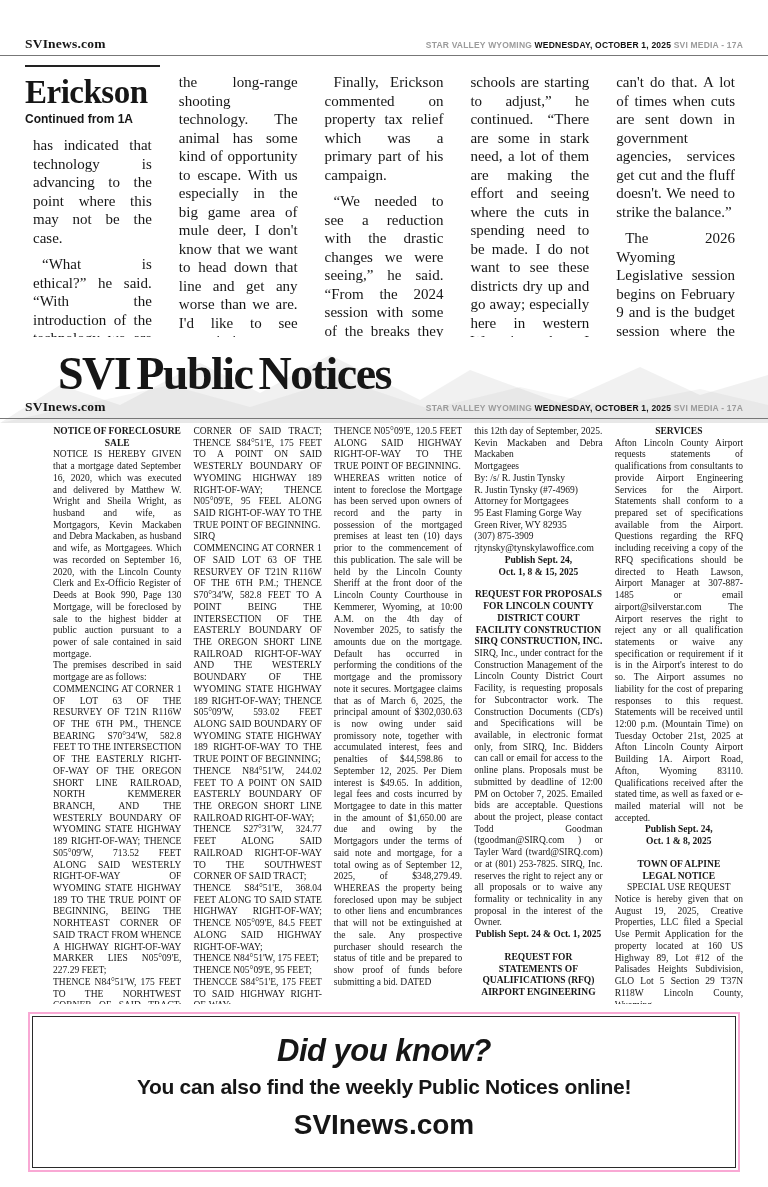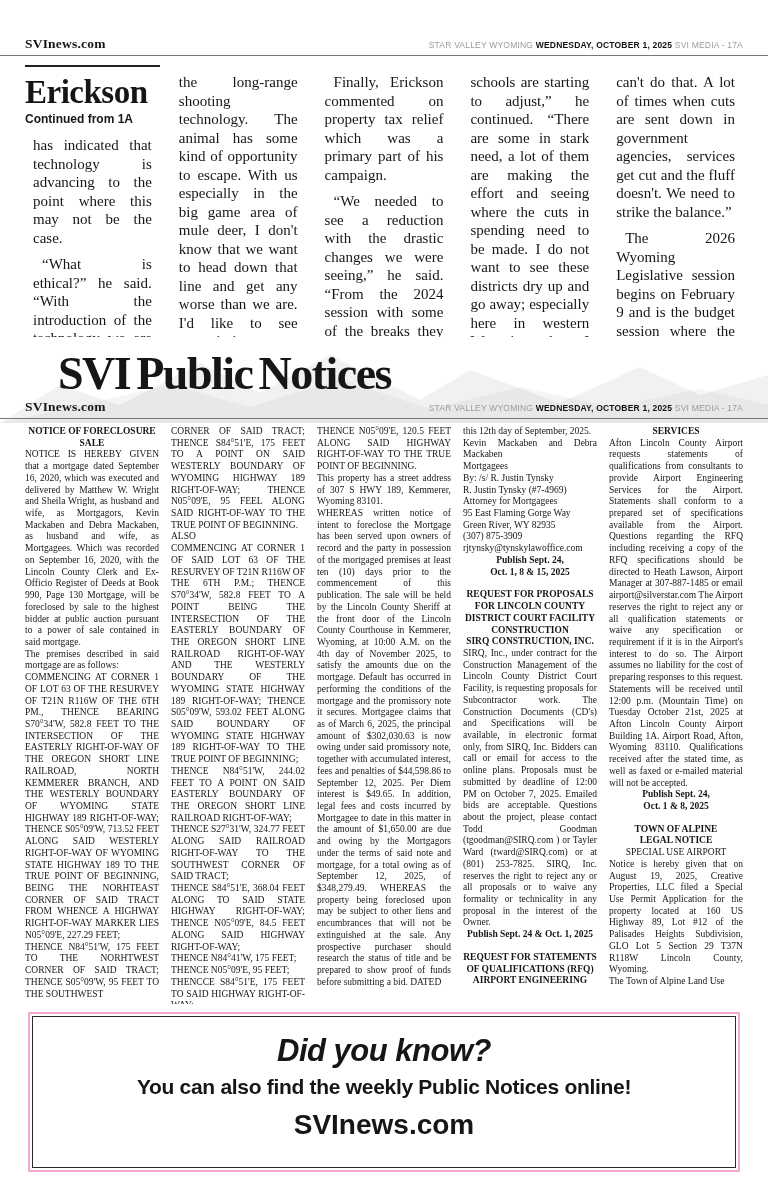--- a/index.html
+++ b/index.html
@@ -5,42 +5,42 @@
   html,body{margin:0;padding:0;background:#ffffff;}
   body{width:768px;height:1187px;overflow:hidden;position:relative;
        font-family:"Liberation Serif","DejaVu Serif",serif;color:#161616;}
   .pad{padding-left:25px;padding-right:25px;}
 
   
   .masthead{display:flex;justify-content:space-between;align-items:baseline;
             border-bottom:1px solid #777;padding-bottom:3px;}
   .masthead .site{font-weight:bold;font-size:13.5px;letter-spacing:.2px;}
   .dateline{font-family:"Liberation Sans",sans-serif;font-size:8.5px;letter-spacing:.2px;}
-  .dateline .muted{color:#9b9b9b;font-weight:normal;}
+  .dateline .muted{color:#9b9b9b;font-weight:bold;}
   .dateline .strong{color:#111;font-weight:bold;}
   #top-masthead{margin-top:36px;}
 
   
   .article{display:flex;gap:11px;height:272px;overflow:hidden;margin-top:9px;}
   .acol{flex:1 1 0;overflow:hidden;}
   .cont-rule{border-top:2px solid #222;margin-bottom:7px;width:100%;}
   h1.headline{font-size:33px;margin:2px 0 0 0;font-weight:bold;letter-spacing:-.5px;}
   .kicker{font-family:"Liberation Sans",sans-serif;font-weight:bold;font-size:12px;margin:1px 0 10px 0;}
   .apara{font-size:15px;line-height:1.235;text-align:justify;margin:8px;}
   .apara.ind{text-indent:9px;}
 
   
   .banner{position:relative;margin-top:14px;}
   .banner svg{position:absolute;left:0;top:-6px;width:768px;height:78px;}
   .banner-title{position:relative;font-size:46px;font-weight:900;letter-spacing:-1.5px;
                 word-spacing:-4px;margin-left:58px;line-height:1.0;}
   .banner .masthead{position:relative;margin-top:2px;}
 
   
-  .notices{display:flex;gap:12px;height:578px;overflow:hidden;margin-top:7px;}
+  .notices{display:flex;gap:12px;height:578px;overflow:hidden;margin-top:7px;margin-left:28px;}
   .ncol{flex:1 1 0;overflow:hidden;}
   .nb{font-size:9.5px;line-height:1.235;margin:0;}
   .nb.heading{font-weight:bold;text-align:center;white-space:pre-line;}
   .nb.subheading{text-align:center;}
   .nb.body{text-align:justify;}
   .nb.publish{font-weight:bold;text-align:center;white-space:pre-line;}
   .nb.publishc{font-weight:bold;text-align:center;}
   .nb.gap{height:11px;}
 
   
@@ -121,32 +121,31 @@
   <section class="notices pad">
     <div class="ncol">
         <div class="nb heading">NOTICE OF FORECLOSURE SALE</div>
         <div class="nb body">NOTICE IS HEREBY GIVEN that a mortgage dated September 16, 2020, which was  executed and delivered by Matthew W. Wright and Sheila Wright, as husband and wife, as  Mortgagors, Kevin Mackaben and Debra Mackaben, as husband and wife, as Mortgagees. Which was recorded on September 16, 2020, with the Lincoln County Clerk and Ex-Officio Register of Deeds at Book 990, Page 130 Mortgage, will be foreclosed by sale to the highest bidder at public auction pursuant to a power of sale contained in said mortgage.</div>
         <div class="nb body">The premises described in said mortgage are as follows:</div>
         <div class="nb body">COMMENCING AT CORNER 1 OF LOT 63 OF THE RESURVEY OF T21N R116W OF THE 6TH PM., THENCE BEARING S70°34'W, 582.8 FEET TO THE INTERSECTION OF THE EASTERLY RIGHT-OF-WAY OF THE OREGON SHORT LINE RAILROAD, NORTH KEMMERER BRANCH, AND THE WESTERLY BOUNDARY OF WYOMING STATE HIGHWAY 189 RIGHT-OF-WAY; THENCE S05°09'W, 713.52 FEET ALONG SAID WESTERLY RIGHT-OF-WAY OF WYOMING STATE HIGHWAY 189 TO THE TRUE  POINT OF BEGINNING, BEING THE NORHTEAST CORNER OF SAID TRACT FROM WHENCE A HIGHWAY RIGHT-OF-WAY MARKER LIES N05°09'E, 227.29 FEET;</div>
         <div class="nb body">THENCE N84°51'W, 175 FEET TO THE NORHTWEST CORNER OF SAID TRACT; THENCE S05°09'W, 95 FEET TO THE SOUTHWEST</div>
       </div>
     <div class="ncol">
         <div class="nb body">CORNER OF SAID TRACT; THENCE S84°51'E, 175 FEET TO A POINT ON SAID WESTERLY BOUNDARY OF WYOMING HIGHWAY 189 RIGHT-OF-WAY; THENCE  N05°09'E, 95 FEEL ALONG SAID RIGHT-OF-WAY TO THE TRUE POINT OF BEGINNING.</div>
-        <div class="nb body">ALSO</div>
+        <div class="nb body">SIRQ</div>
         <div class="nb body">COMMENCING AT CORNER 1 OF SAID LOT 63 OF THE RESURVEY OF T21N R116W OF THE 6TH P.M.; THENCE S70°34'W, 582.8 FEET TO A POINT BEING THE INTERSECTION OF THE EASTERLY BOUNDARY OF THE OREGON SHORT LINE RAILROAD RIGHT-OF-WAY AND THE WESTERLY BOUNDARY OF THE WYOMING STATE HIGHWAY 189 RIGHT-OF-WAY; THENCE S05°09'W, 593.02 FEET ALONG SAID BOUNDARY OF WYOMING STATE HIGHWAY 189 RIGHT-OF-WAY TO THE TRUE POINT OF BEGINNING;</div>
         <div class="nb body">THENCE N84°51'W, 244.02 FEET TO A POINT ON SAID EASTERLY BOUNDARY OF THE OREGON SHORT LINE RAILROAD RIGHT-OF-WAY;</div>
         <div class="nb body">THENCE S27°31'W, 324.77 FEET ALONG SAID RAILROAD RIGHT-OF-WAY TO THE  SOUTHWEST CORNER OF SAID TRACT;</div>
         <div class="nb body">THENCE S84°51'E, 368.04 FEET ALONG TO SAID STATE HIGHWAY RIGHT-OF-WAY; THENCE N05°09'E, 84.5 FEET ALONG SAID HIGHWAY RIGHT-OF-WAY;</div>
-        <div class="nb body">THENCE N84°41'W, 175 FEET;</div>
+        <div class="nb body">THENCE N84°51'W, 175 FEET;</div>
         <div class="nb body">THENCE N05°09'E, 95 FEET;</div>
         <div class="nb body">THENCCE S84°51'E, 175 FEET TO SAID HIGHWAY RIGHT-OF-WAY;</div>
       </div>
     <div class="ncol">
         <div class="nb body">THENCE N05°09'E, 120.5 FEET ALONG SAID HIGHWAY RIGHT-OF-WAY TO THE TRUE POINT OF BEGINNING.</div>
-        <div class="nb body">This property has a street address of 307 S HWY 189, Kemmerer, Wyoming 83101.</div>
         <div class="nb body">WHEREAS written notice of intent to foreclose the Mortgage has been served upon  owners of record and the party in possession of the mortgaged premises at least ten (10) days  prior to the commencement of this publication. The sale will be held by the Lincoln County Sheriff at the front door of the Lincoln County  Courthouse in Kemmerer, Wyoming, at 10:00 A.M. on the 4th day of November 2025, to satisfy  the amounts due on the mortgage. Default has occurred in performing the conditions of the mortgage and the promissory note it secures. Mortgagee claims that as of March 6, 2025, the  principal amount of  $302,030.63 is now owing under said promissory note, together with accumulated interest, fees and penalties of $44,598.86 to September 12, 2025. Per Diem interest  is $49.65. In addition, legal fees and costs incurred by Mortgagee to date in this matter in the  amount of $1,650.00 are due and owing by the Mortgagors under the terms of said note and mortgage, for a total owing as of September 12, 2025, of $348,279.49. WHEREAS the property being foreclosed upon may be subject to other liens and encumbrances that will not be extinguished at the sale. Any prospective purchaser should research the status of title and be prepared to show proof of funds before submitting a bid. DATED</div>
       </div>
     <div class="ncol">
         <div class="nb body">this 12th day of September, 2025.</div>
         <div class="nb body">Kevin Mackaben and Debra Mackaben</div>
         <div class="nb body">Mortgagees</div>
         <div class="nb body">By: /s/ R. Justin Tynsky</div>
         <div class="nb body">R. Justin Tynsky (#7-4969)</div>
         <div class="nb body">Attorney for Mortgagees</div>
         <div class="nb body">95 East Flaming Gorge Way</div>
@@ -164,21 +163,21 @@
         <div class="nb heading">REQUEST FOR STATEMENTS OF QUALIFICATIONS (RFQ) AIRPORT ENGINEERING</div>
       </div>
     <div class="ncol">
         <div class="nb heading">SERVICES</div>
         <div class="nb body">Afton Lincoln County Airport requests statements of qualifications from consultants to provide Airport Engineering Services for the Airport. Statements shall conform to a prepared set of specifications available from the Airport.  Questions regarding the RFQ including receiving a copy of the RFQ specifications should be directed to Heath Lawson, Airport Manager at 307-887-1485 or email airport@silverstar.com The Airport reserves the right to reject any or all qualification statements or waive any specification or requirement if it is in the Airport's interest to do so.  The Airport assumes no liability for the cost of preparing responses to this request.  Statements will be received until 12:00 p.m. (Mountain Time) on Tuesday October 21st, 2025 at Afton Lincoln County Airport Building 1A.  Airport Road, Afton, Wyoming 83110. Qualifications received after the stated time, as well as faxed or e-mailed material will not be accepted.</div>
         <div class="nb publish">Publish Sept. 24,
 Oct. 1 &amp; 8, 2025</div>
         <div class="nb gap"></div>
         <div class="nb heading">TOWN OF ALPINE
 LEGAL NOTICE</div>
-        <div class="nb subheading">SPECIAL USE AIRPORT</div>
+        <div class="nb subheading">SPECIAL USE REQUEST</div>
         <div class="nb body">Notice is hereby given that on August 19, 2025, Creative Properties, LLC filed a Special Use Permit Application for the property located at 160 US Highway 89, Lot #12 of the Palisades Heights Subdivision, GLO Lot 5 Section 29 T37N R118W Lincoln County, Wyoming.</div>
         <div class="nb body">The Town of Alpine Land Use</div>
       </div>
   </section>
 
   <div class="dyk-outer">
     <div class="dyk-inner">
       <div class="dyk-l1">Did you know?</div>
       <div class="dyk-l2">You can also find the weekly Public Notices online!</div>
       <div class="dyk-l3">SVInews.com</div>

